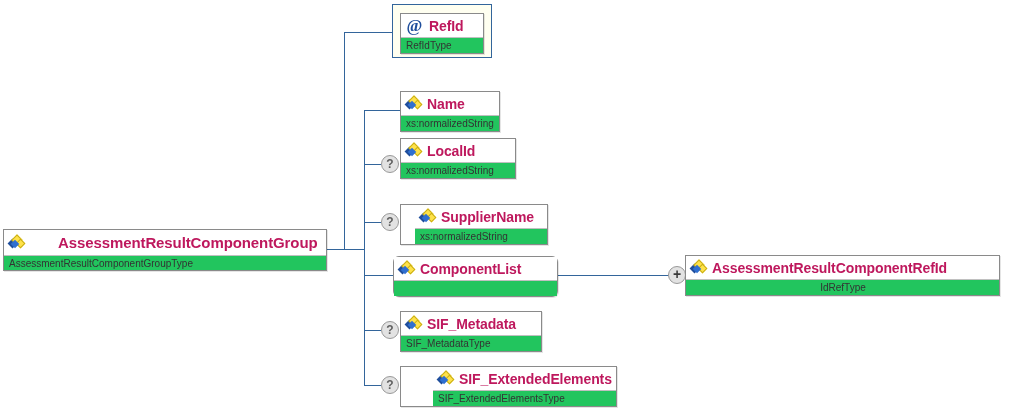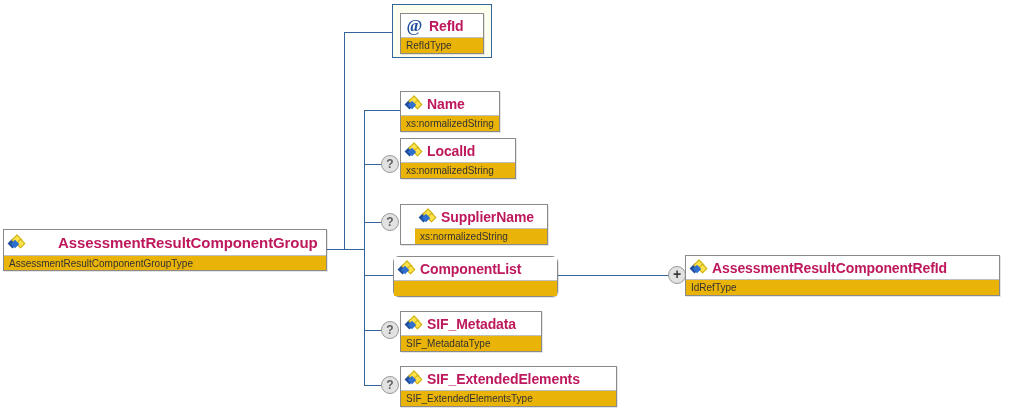--- a/index.html
+++ b/index.html
@@ -47,21 +47,21 @@
     font-size: 14px;
     font-weight: bold;
     color: #be185d;
     letter-spacing: -0.1px;
     line-height: 14px;
   }
   .node-type {
     box-sizing: border-box;
     height: 16px;
     padding: 0 4px 0 5px;
-    background: #eab308;
+    background: #22c55e;
     border-top: 1px solid #c0c0c0;
     font-size: 10px;
     color: #333333;
     line-height: 16px;
     white-space: nowrap;
     overflow: hidden;
   }
   .node-type.empty { color: transparent; }
 
   
@@ -238,21 +238,21 @@
           <span class="d d2"></span>
           <span class="d d3"></span>
           <span class="d d4"></span>
       </span>
       <span class="label">ComponentList</span>
     </div>
     <div class="node-type empty"></div>
   </div>
 
   <div class="plus-marker" style="left:668px; top:266px;">+</div>
-  <div class="node" style="left:685px; top:255px; width:315px;">
+  <div class="node" style="left:685px; top:255px; width:315px;text-align:center;">
     <div class="node-title">
       <span class="icon icon-element">
         <span class="d d1"></span>
           <span class="d d2"></span>
           <span class="d d3"></span>
           <span class="d d4"></span>
       </span>
       <span class="label">AssessmentResultComponentRefId</span>
     </div>
     <div class="node-type">IdRefType</div>
@@ -266,21 +266,21 @@
           <span class="d d2"></span>
           <span class="d d3"></span>
           <span class="d d4"></span>
       </span>
       <span class="label">SIF_Metadata</span>
     </div>
     <div class="node-type">SIF_MetadataType</div>
   </div>
 
   <div class="opt-marker" style="left:381px; top:376px;">?</div>
-  <div class="node" style="left:400px; top:366px; width:217px;">
+  <div class="node" style="left:400px; top:366px; width:217px;padding-left:32px;">
     <div class="node-title">
       <span class="icon icon-element">
         <span class="d d1"></span>
           <span class="d d2"></span>
           <span class="d d3"></span>
           <span class="d d4"></span>
       </span>
       <span class="label">SIF_ExtendedElements</span>
     </div>
     <div class="node-type">SIF_ExtendedElementsType</div>

